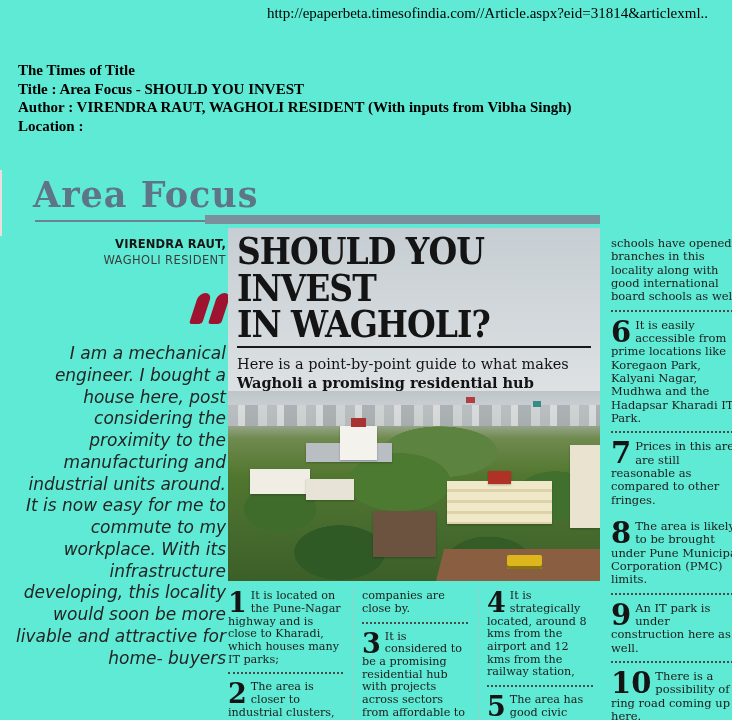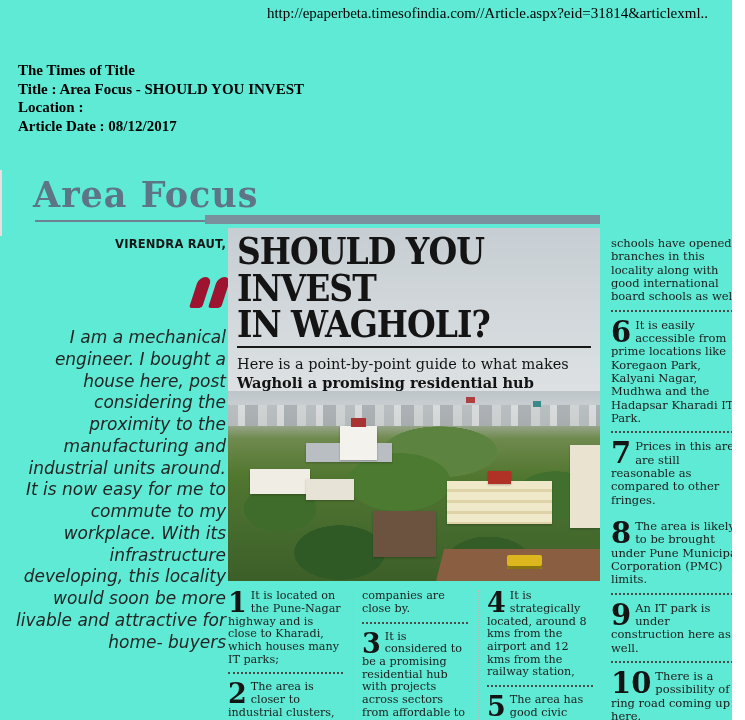--- a/index.html
+++ b/index.html
@@ -88,31 +88,32 @@
 </head>
 <body>
 
 <div class="page">
 
   <div class="url-line">http://epaperbeta.timesofindia.com//Article.aspx?eid=31814&amp;articlexml..</div>
 
   <div class="meta">
     <div>The Times of Title</div>
     <div>Title : Area Focus - SHOULD YOU INVEST</div>
+    <div>Author : VIRENDRA RAUT, WAGHOLI RESIDENT (With inputs from Vibha Singh)</div>
     <div>Location :</div>
-    <div>Article Date : 08/12/2017</div>
   </div>
 
   <div class="edge-mark"></div>
   <div class="section-title">Area Focus</div>
   <div class="rule-thin"></div>
   <div class="rule-thick"></div>
 
   <div class="quote-col">
     <div class="byline-name">VIRENDRA RAUT,</div>
+    <div class="byline-role">WAGHOLI RESIDENT</div>
     <div class="qmark">
       <span class="qbar"></span><span class="qbar"></span>
     </div>
     <div class="pull-quote">I am a mechanical engineer. I bought a house here, post considering the proximity to the manufacturing and industrial units around. It is now easy for me to commute to my workplace. With its infrastructure developing, this locality would soon be more livable and attractive for home- buyers</div>
   </div>
 
   <div class="main-col">
     <div class="banner">
       <div class="headline">
         <div>SHOULD YOU INVEST</div>

